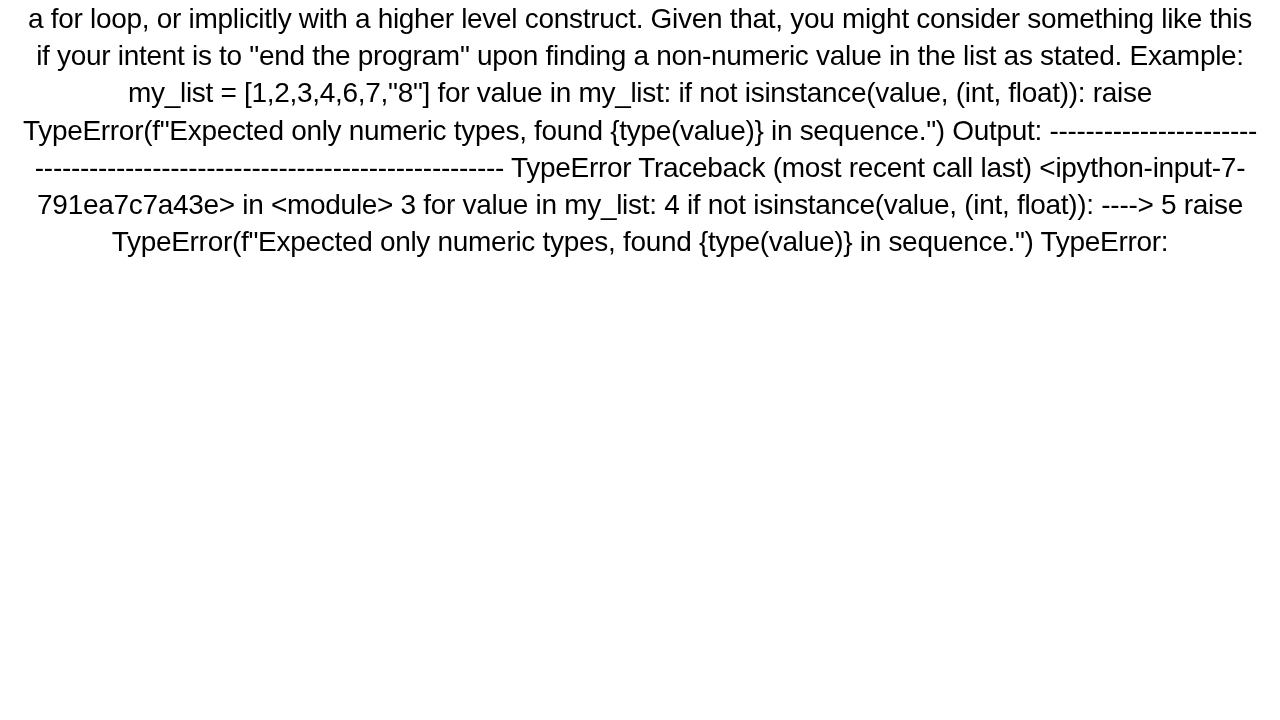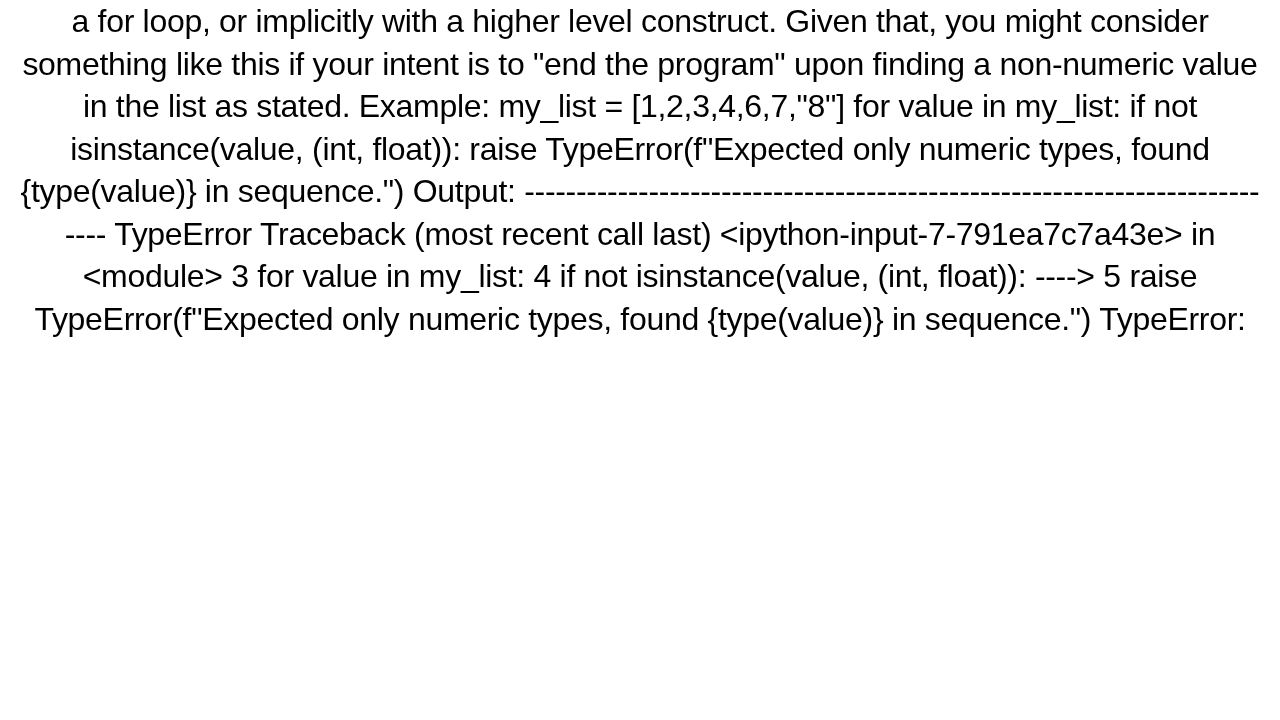--- a/index.html
+++ b/index.html
@@ -11,21 +11,21 @@
       width: 1280px;
       height: 720px;
       overflow: hidden;
       background: #ffffff;
       font-family: Arial, Helvetica, sans-serif;
     }
     .content {
       width: 100%;
       padding: 0 20px;
       text-align: center;
-      font-size: 32px;
+      font-size: 28px;
       line-height: 1.33;
       color: #000000;
       letter-spacing: -0.3px;
     }
   </style>
 </head>
 <body>
 
 <div class="content">
   <span>a for loop, or implicitly with a higher level construct. Given that, you might consider something like this if your intent is to "end the program" upon finding a non-numeric value in the list as stated. Example: my_list = [1,2,3,4,6,7,"8"]  for value in my_list:     if not isinstance(value, (int, float)):         raise TypeError(f"Expected only numeric types, found {type(value)} in sequence.")  Output: --------------------------------------------------------------------------- TypeError                                 Traceback (most recent call last) &lt;ipython-input-7-791ea7c7a43e&gt; in &lt;module&gt;       3 for value in my_list:       4     if not isinstance(value, (int, float)): ----&gt; 5         raise TypeError(f"Expected only numeric types, found {type(value)} in sequence.")  TypeError:</span>

